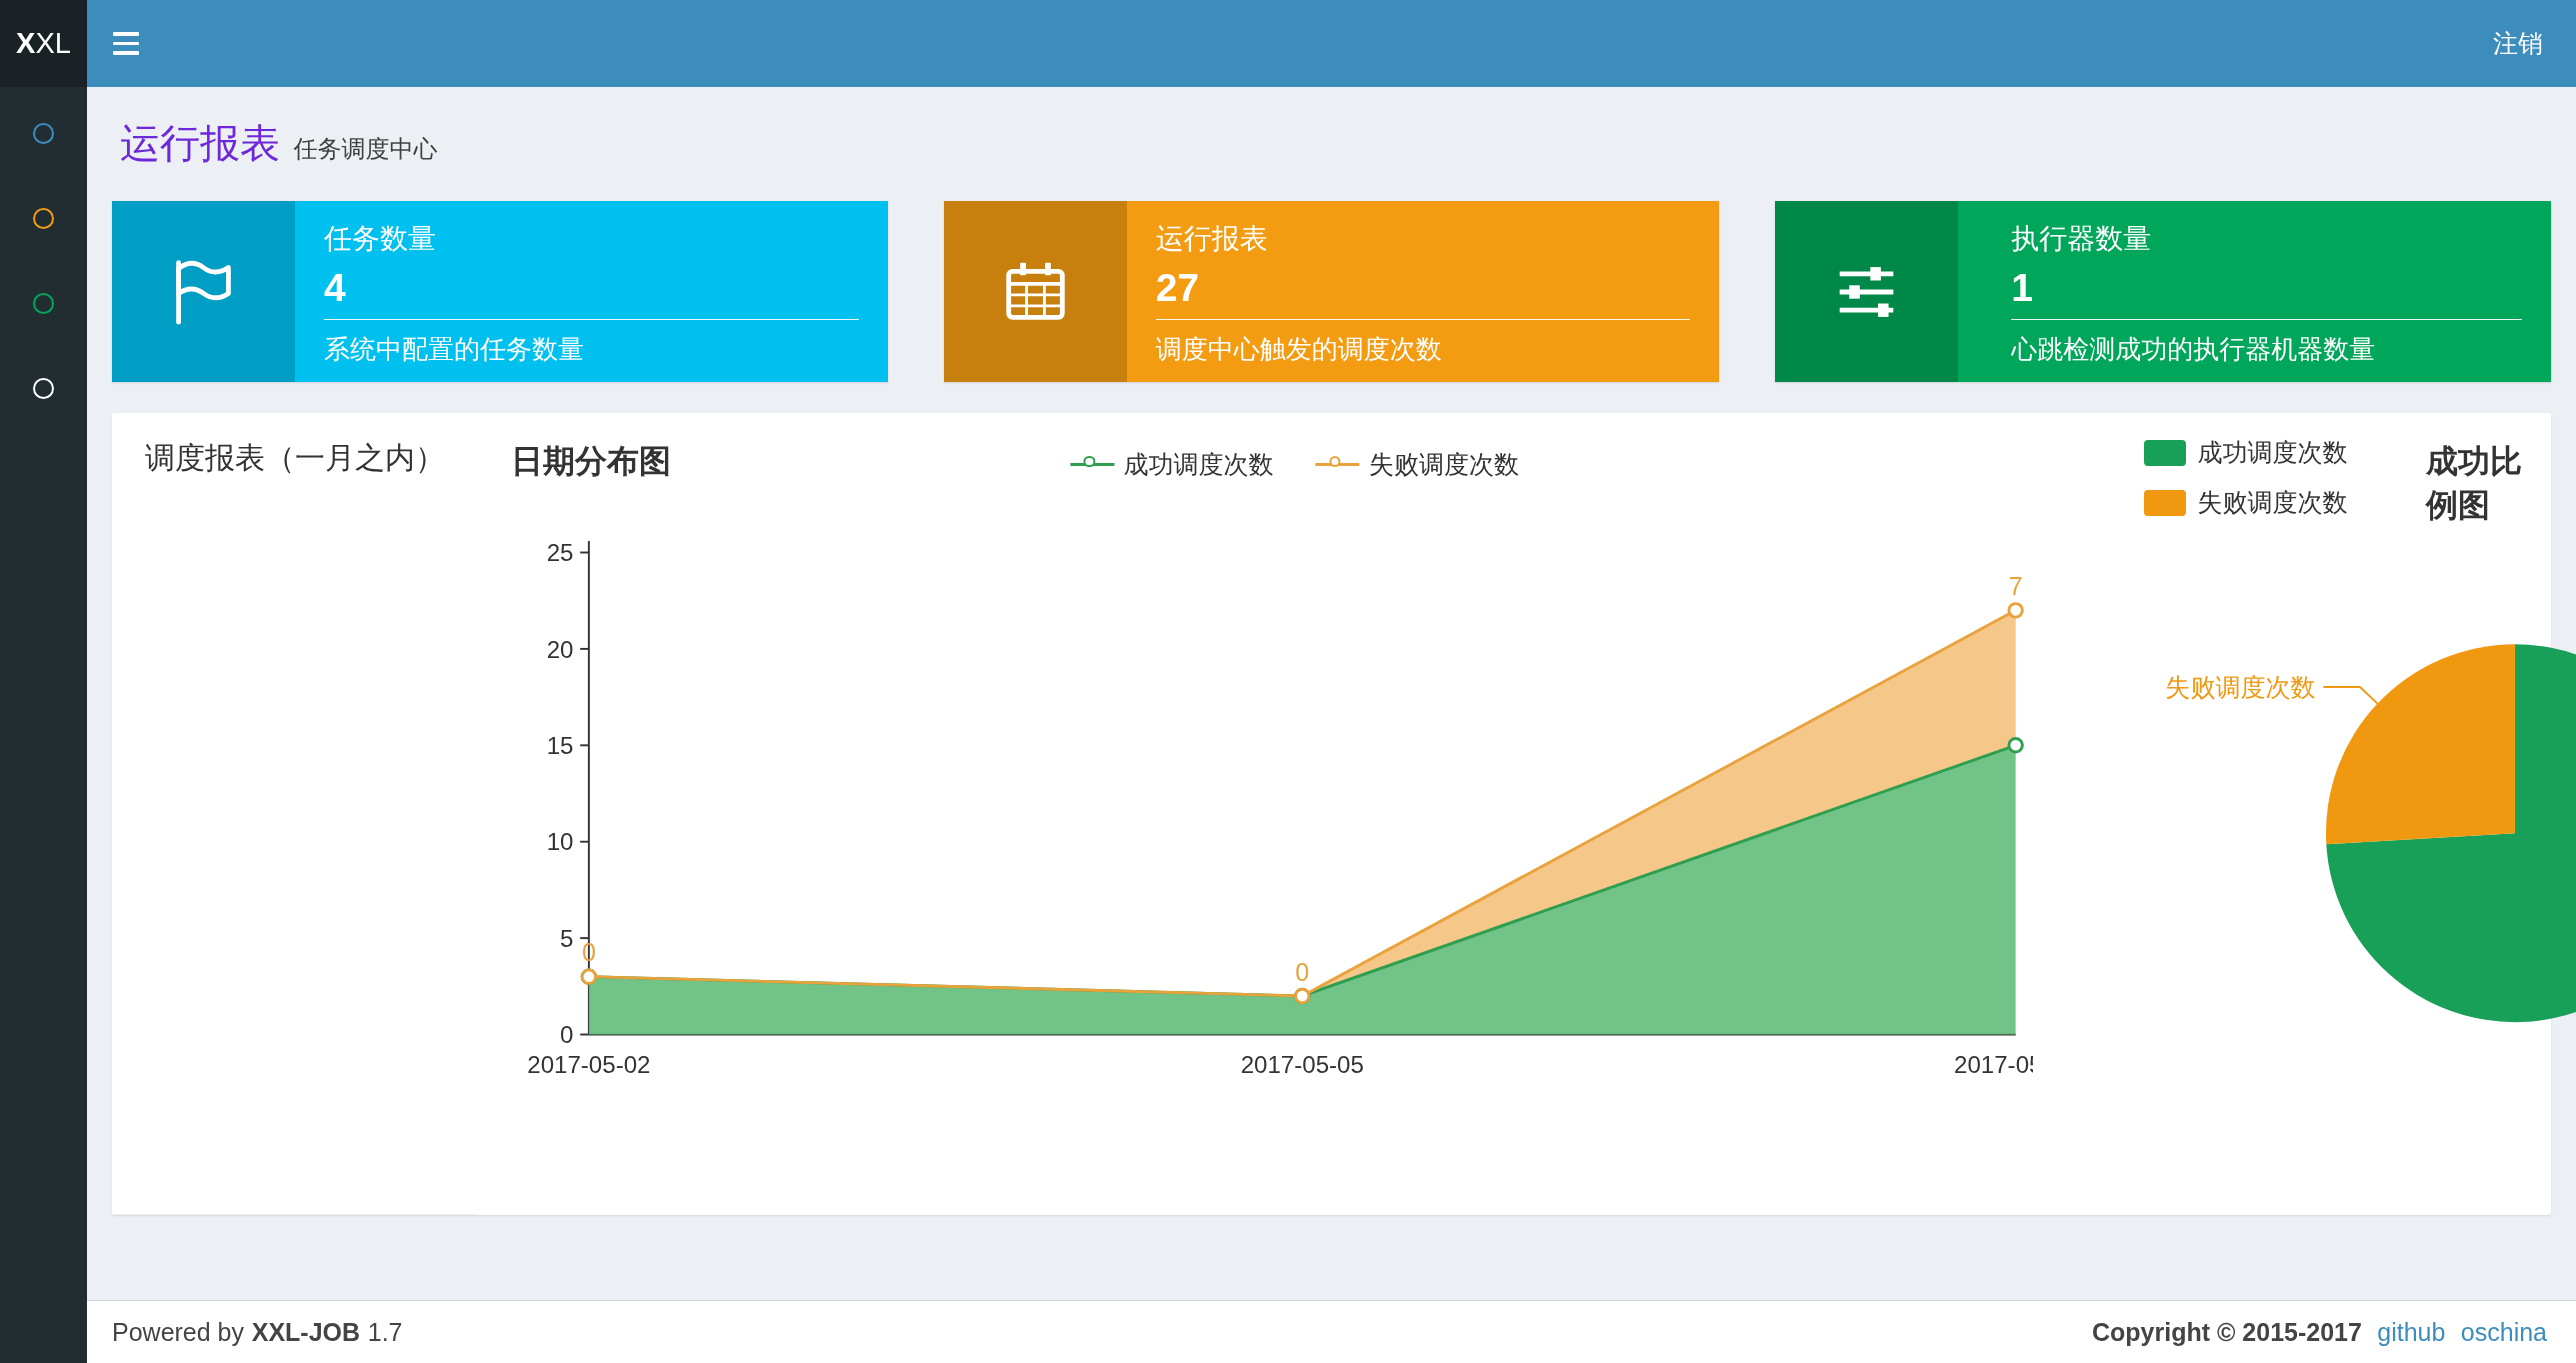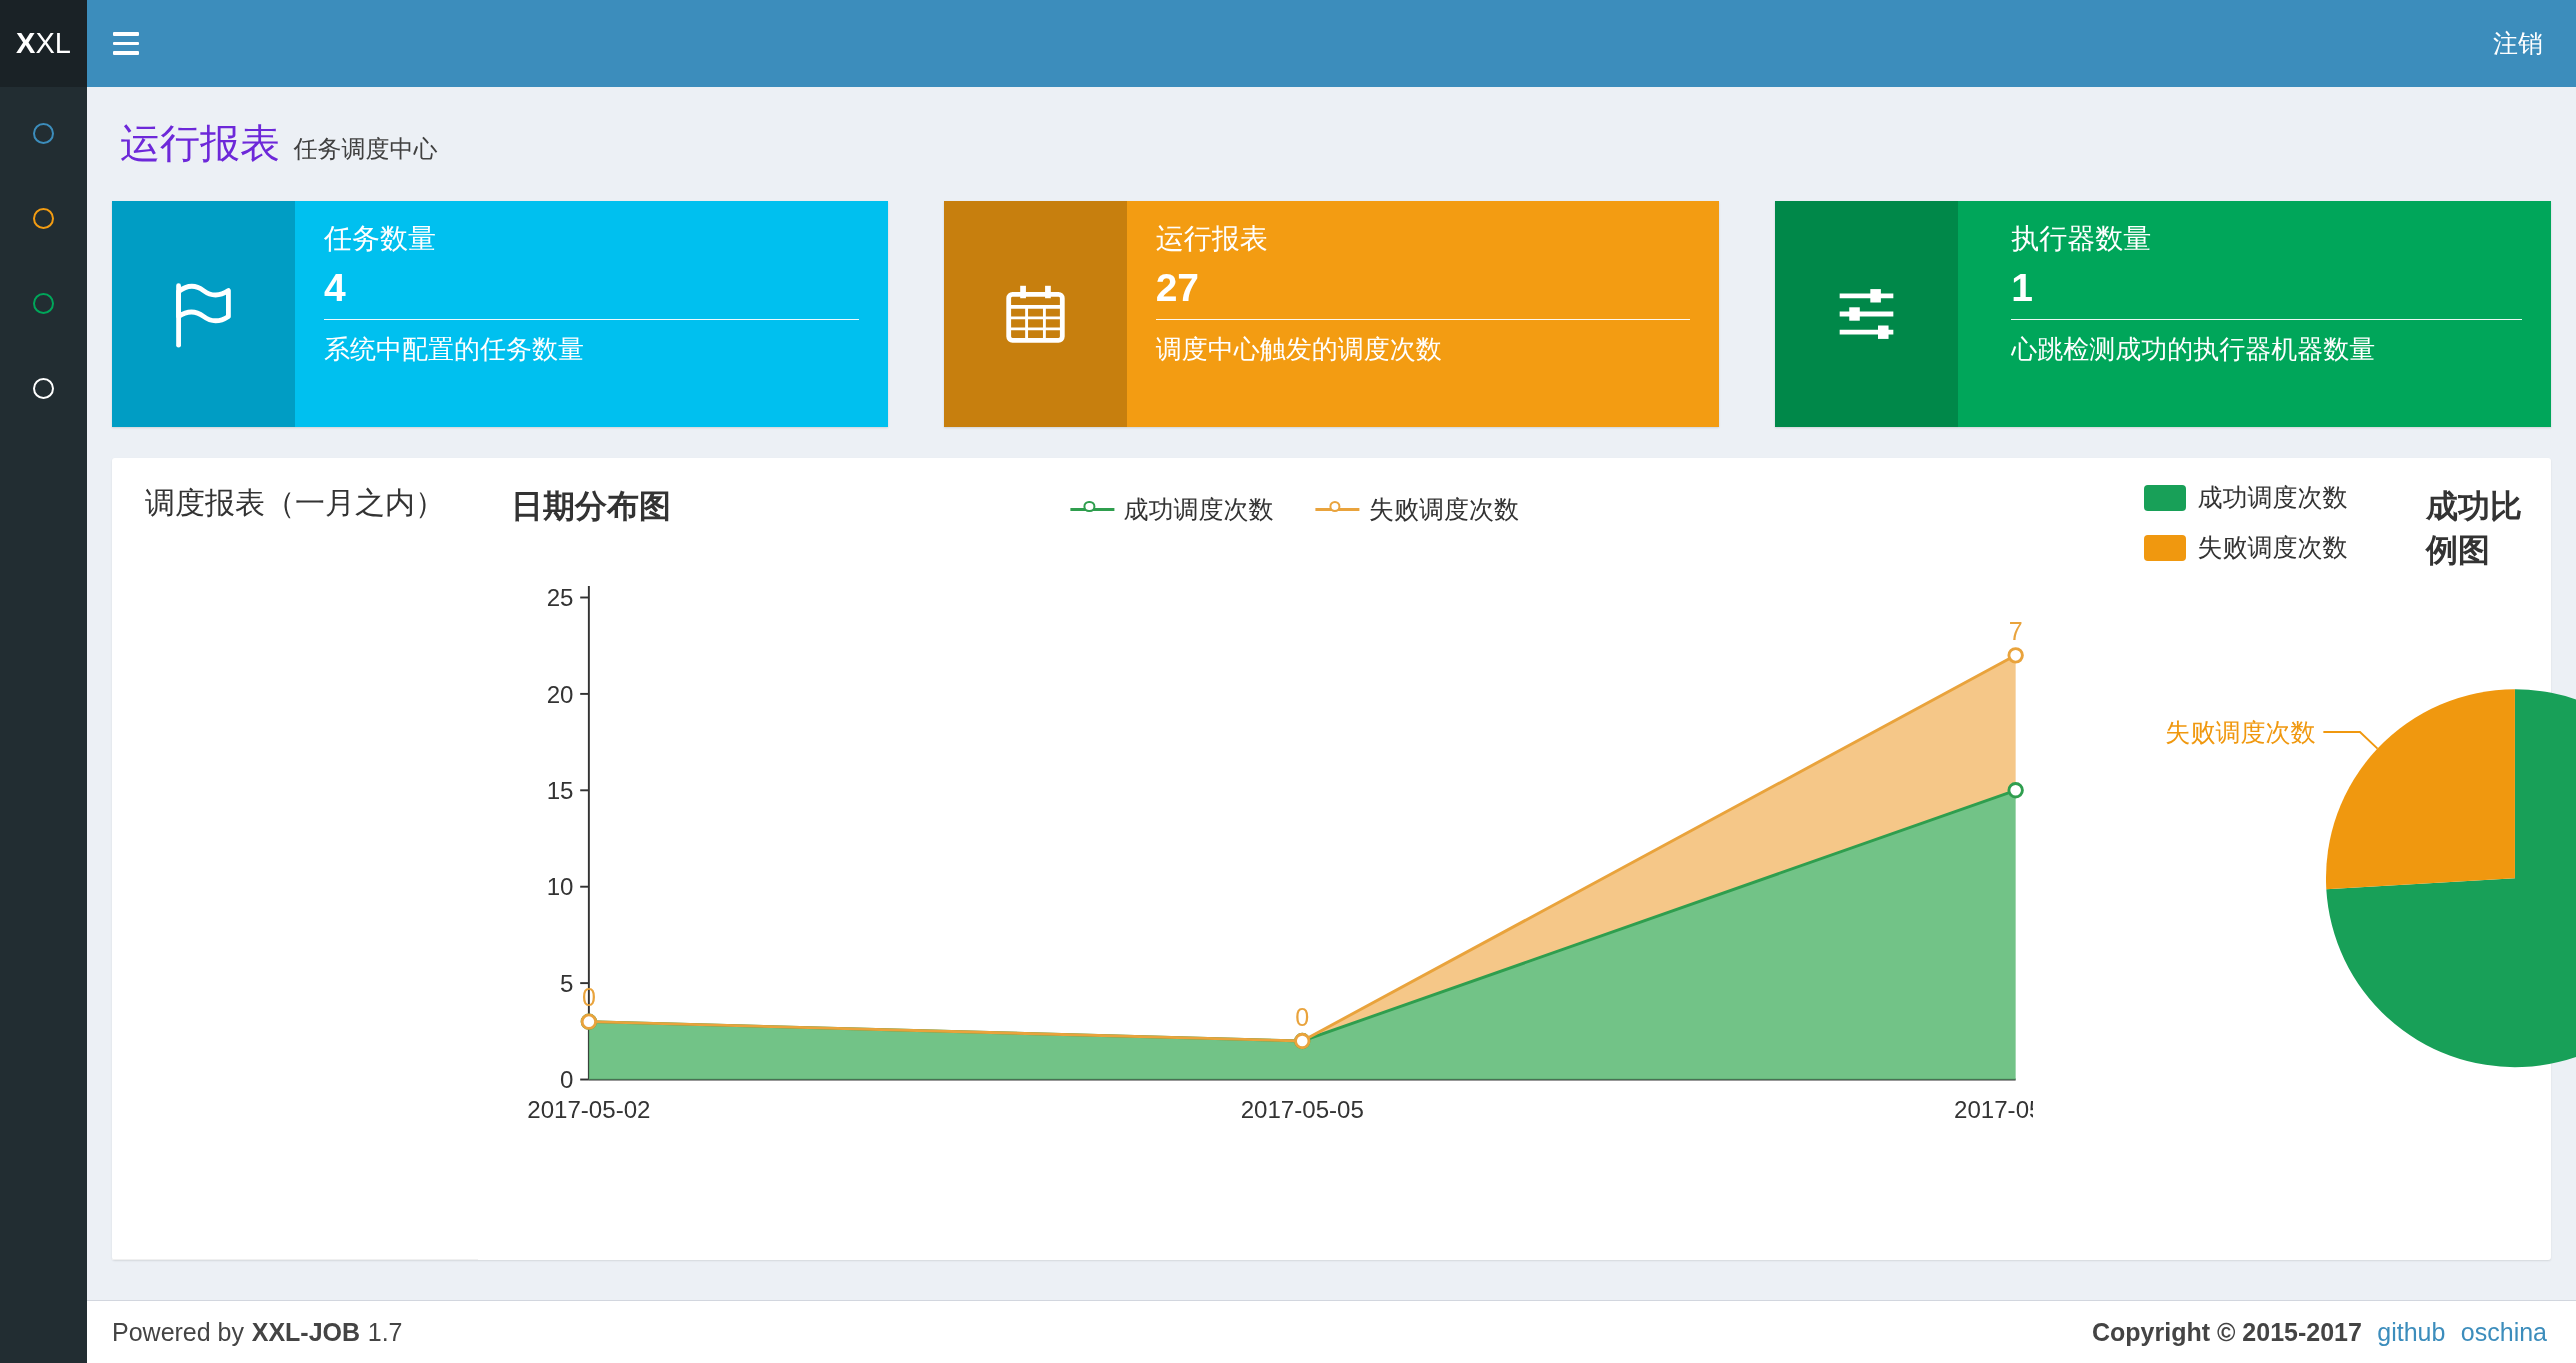--- a/index.html
+++ b/index.html
@@ -25,21 +25,21 @@
              flex-direction:column; align-items:center; gap:64px; }
   .side-dot { width:21px; height:21px; border:2.9px solid #fff; border-radius:50%; cursor:pointer; }
 
   .content { flex:1; display:flex; flex-direction:column; background:#ecf0f5; }
 
   .content-header { padding:29px 25px 27px 33px; height:114px; }
   .content-header h1 { font-size:40px; font-weight:500; color:#6d28d9; display:inline; }
   .content-header small { font-size:24px; color:#404040; margin-left:13.5px; font-weight:normal; }
 
   
-  .info-row { display:flex; gap:56px; padding:0 25px; height:226px; }
+  .info-row { display:flex; gap:56px; padding:0 25px; height:181px; }
   .info-box { flex:1; display:flex; color:#fff; box-shadow:0 1px 1.9px rgba(0,0,0,0.12); }
   .ib-icon { width:183px; background:rgba(0,0,0,0.18); display:flex; align-items:center; justify-content:center; }
   .ib-body { flex:1; padding:19px 29px 15.4px 29px; display:flex; flex-direction:column; }
   .ib-title { font-size:28px; margin-bottom:7.7px; }
   .ib-value { font-size:39px; font-weight:bold; }
   .ib-divider { border-bottom:1.9px solid rgba(255,255,255,0.92); margin:9.6px 0 11.6px 0; }
   .ib-desc { font-size:26px; }
 
   
   .panel { margin:31px 25px 0 25px; background:#fff; height:802px;

